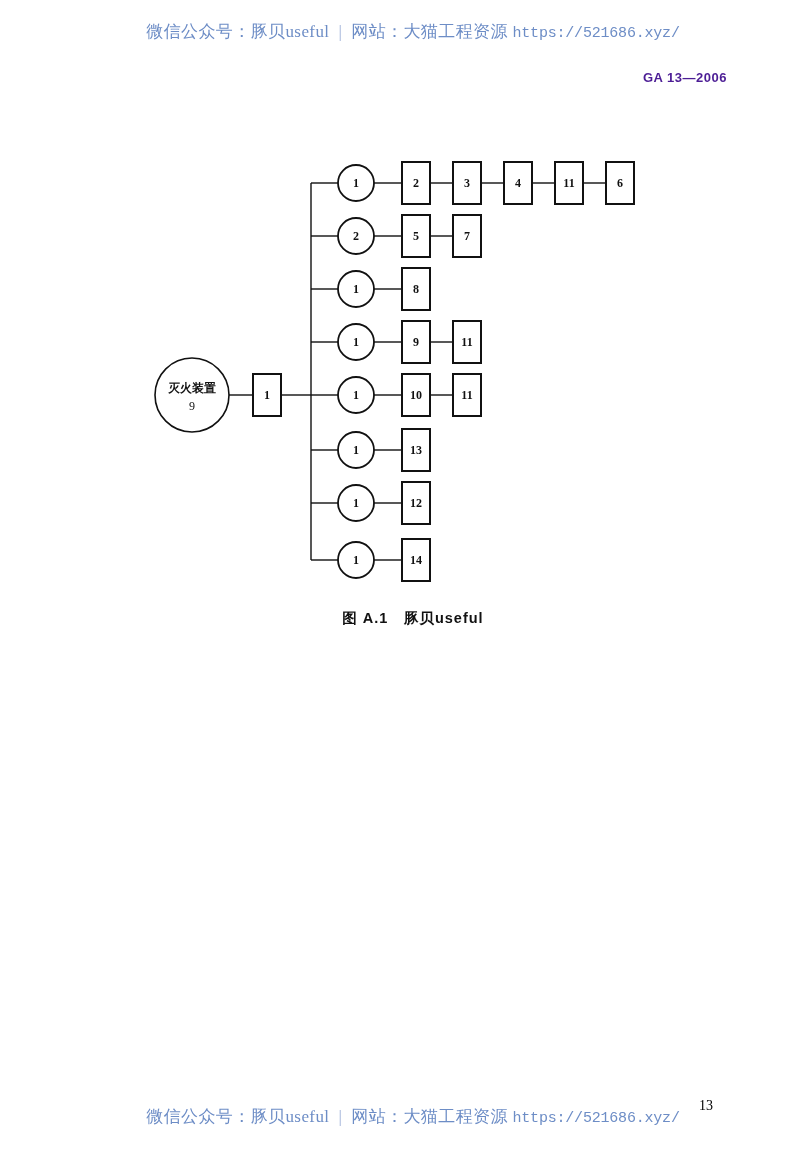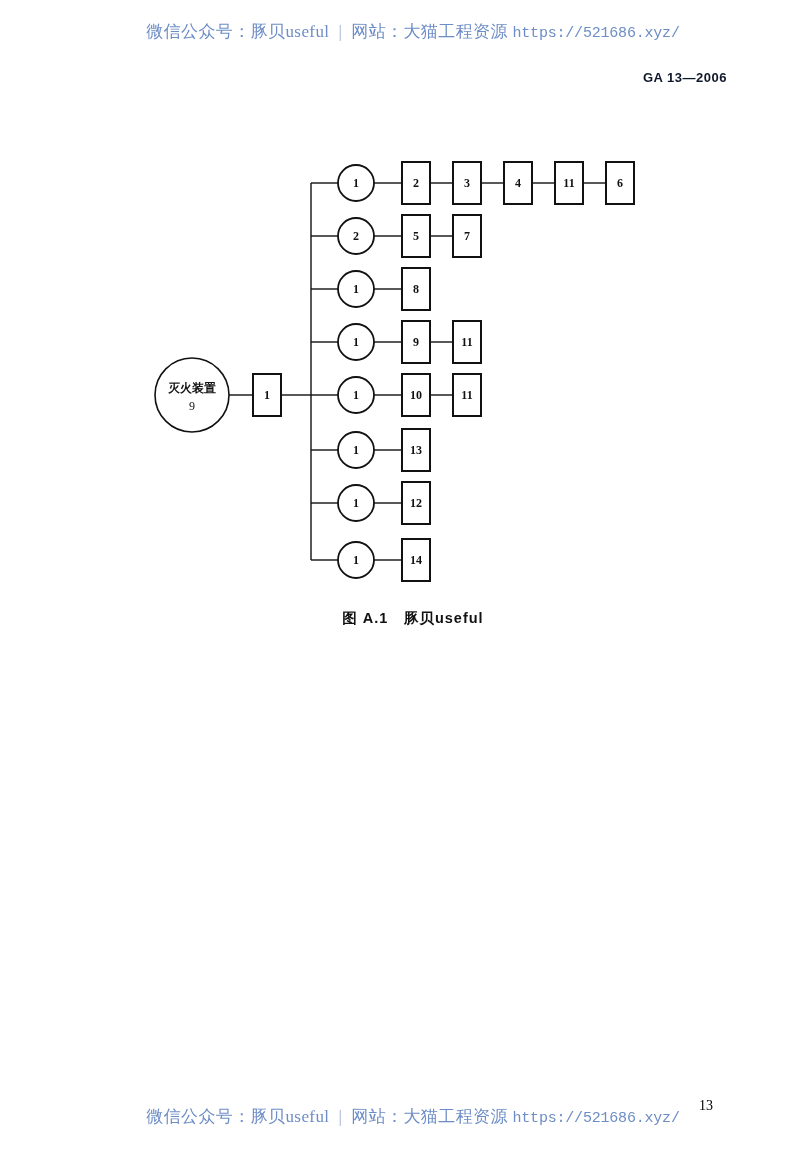--- a/index.html
+++ b/index.html
@@ -45,21 +45,21 @@
   }
 
   
   .running-head {
     position: absolute;
     top: 70px;
     right: 86px;
     font-family: "Liberation Sans", sans-serif;
     font-size: 13px;
     font-weight: bold;
-    color: #0f172a;
+    color: #4c1d95;
     letter-spacing: 0.5px;
   }
 
   
   .page-number {
     position: absolute;
     top: 1098px;
     left: 686px;
     font-family: "Liberation Serif", "DejaVu Serif", serif;
     font-size: 14px;

